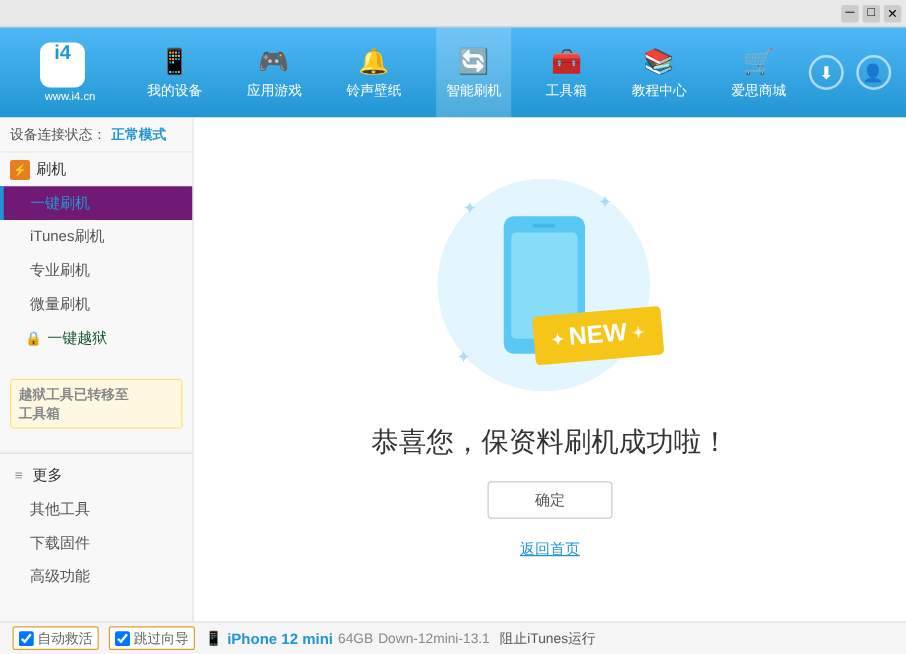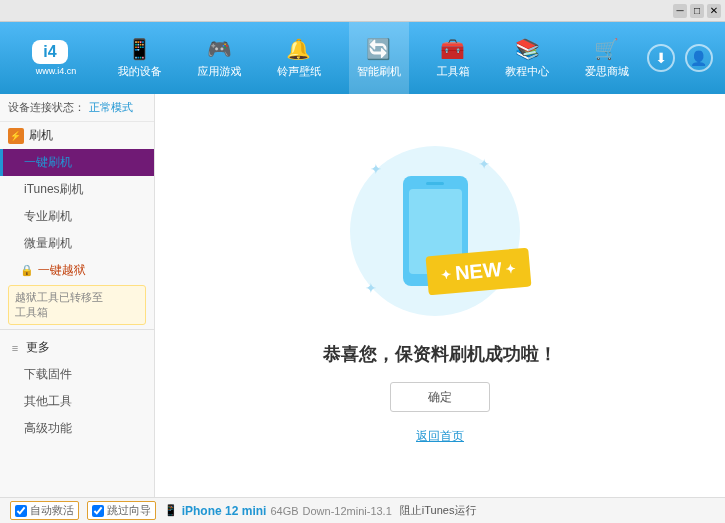--- a/index.html
+++ b/index.html
@@ -36,24 +36,24 @@
     }
     .logo-area {
       width: 100px;
       display: flex;
       flex-direction: column;
       align-items: center;
       justify-content: center;
       padding: 0 8px;
     }
     .logo-icon {
-      width: 36px; height: 24px;
+      width: 36px; height: 36px;
       background: white;
       border-radius: 8px;
-      display: flex; align-items: center; justify-content: center;
+      display: flex; justify-content: center;
       color: #2196d3; font-size: 18px; font-weight: bold;
     }
     .logo-text { color: white; font-size: 9px; margin-top: 2px; padding-left: 12px; }
 
     .nav-items {
       display: flex;
       flex: 1;
       justify-content: space-around;
       align-items: center;
       height: 100%;
@@ -108,21 +108,21 @@
     }
     .status-bar-top {
       padding: 6px 8px;
       font-size: 11px;
       color: #555;
       border-bottom: 1px solid #e8e8e8;
       display: flex;
       align-items: flex-start;
       gap: 4px;
     }
-    .status-normal { color: #2196d3; font-weight: normal; }
+    .status-normal { color: #2196d3; font-weight: bold; }
 
     .sidebar-section-header {
       display: flex;
       align-items: center;
       padding: 5px 8px;
       font-size: 12px;
       color: #333;
       cursor: pointer;
     }
     .sidebar-section-icon {
@@ -141,31 +141,32 @@
     }
     .sidebar-item.active {
       background: #701a75;
       color: #2196d3;
       border-left: 3px solid #2196d3;
       padding-left: 21px;
     }
     .sidebar-item-disabled {
       padding: 5px 8px 5px 24px;
       font-size: 12px;
-      color: #c2410c;
+      color: #14532d;
     }
 
     .sidebar-warning {
-      margin: 1px 8px;
+      margin: 19px 8px;
       background: #fff8e1;
       border: 1px solid #ffe082;
       border-radius: 3px;
       padding: 4px 6px;
       font-size: 11px;
       color: #888;
+      font-weight: bold;
     }
     .sidebar-divider {
       height: 1px;
       background: #e0e0e0;
       margin: 4px 0;
     }
     .sidebar-more-icon {
       width: 14px; height: 14px;
       display: inline-flex;
       align-items: center;
@@ -255,23 +256,23 @@
       content: '✦';
       font-size: 12px;
     }
     
     .sparkle {
       position: absolute;
       color: #aaddf5;
       font-size: 14px;
     }
     .success-text {
-      font-size: 18px;
+      font-size: 22px;
       color: #333;
-      font-weight: 700;
+      font-weight: 400;
     }
     .confirm-btn {
       width: 100px;
       height: 30px;
       border: 1px solid #ccc;
       border-radius: 3px;
       background: white;
       font-size: 12px;
       color: #555;
       cursor: pointer;
@@ -425,24 +426,24 @@
 工具箱</span>
       </div>
 
       <div class="sidebar-divider"></div>
 
       <div class="sidebar-section-header">
         <span class="sidebar-more-icon">≡</span>
         <span style="margin-left:4px;">更多</span>
       </div>
       <div class="sidebar-item">
+        <span>其他工具</span>
+      </div>
+      <div class="sidebar-item">
         <span>下载固件</span>
-      </div>
-      <div class="sidebar-item">
-        <span>其他工具</span>
       </div>
       <div class="sidebar-item">
         <span>高级功能</span>
       </div>
     </div>
   </div>
 
   <div class="content">
     <div class="success-container">
 

